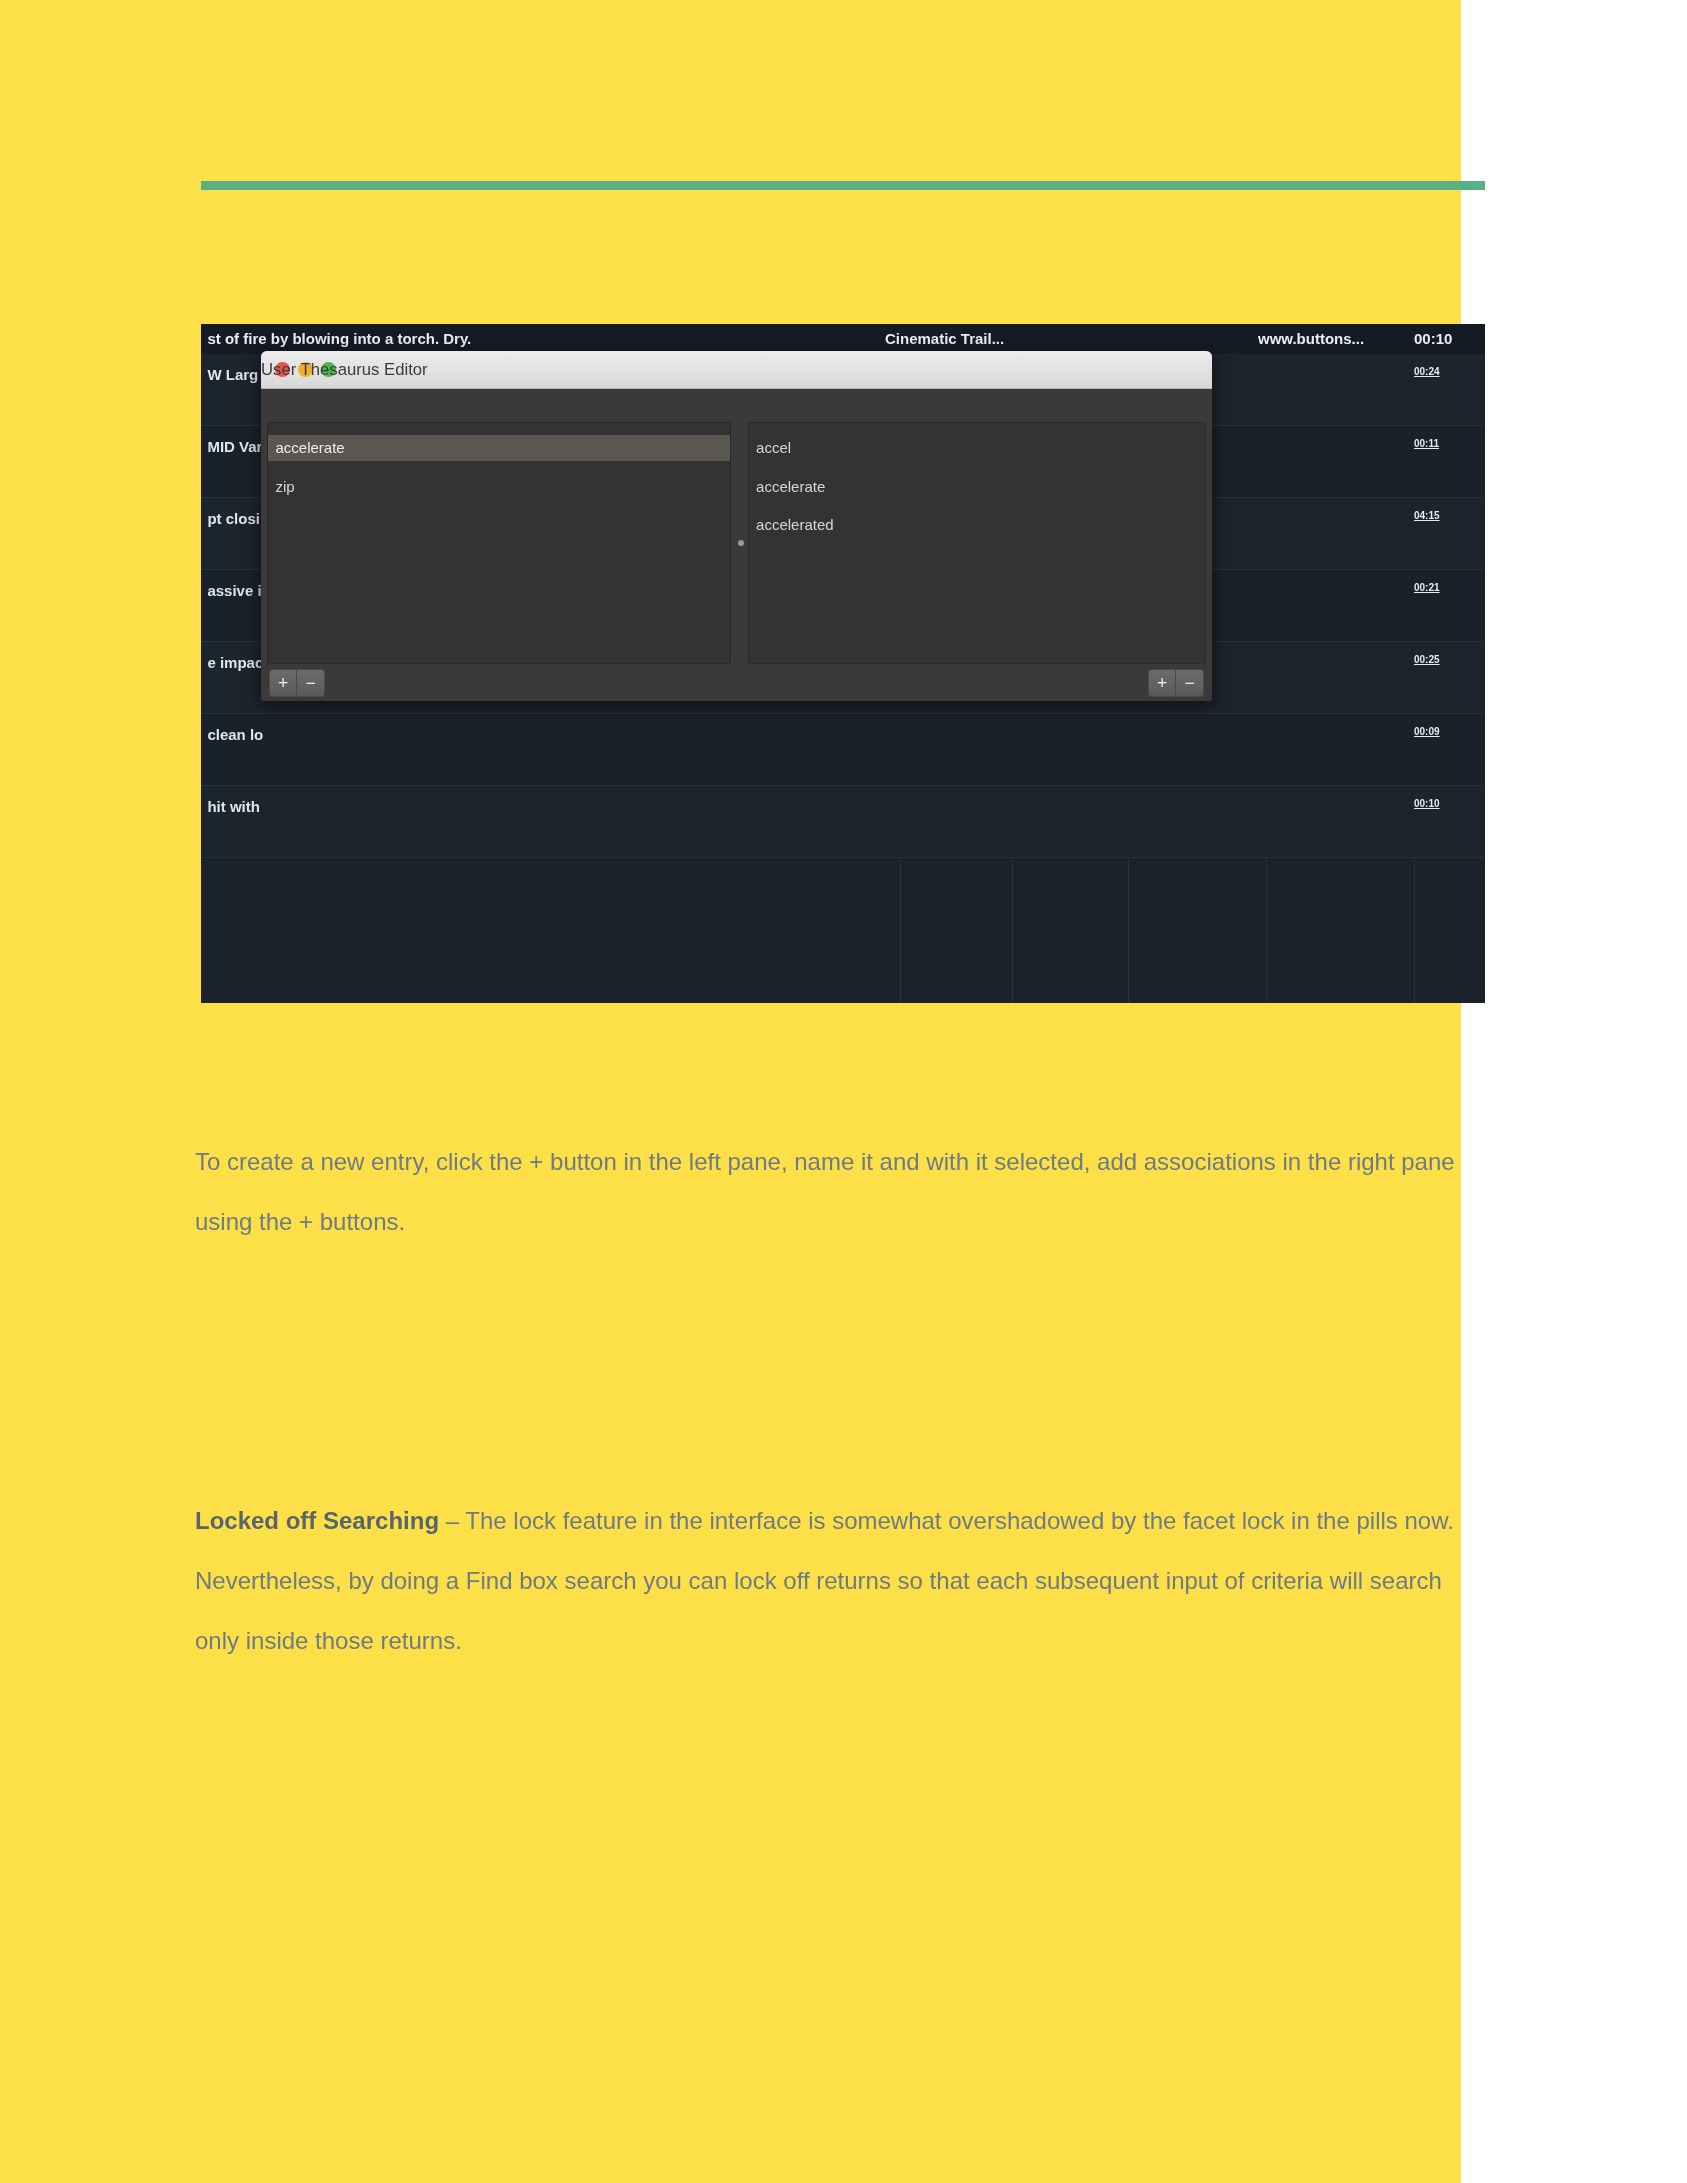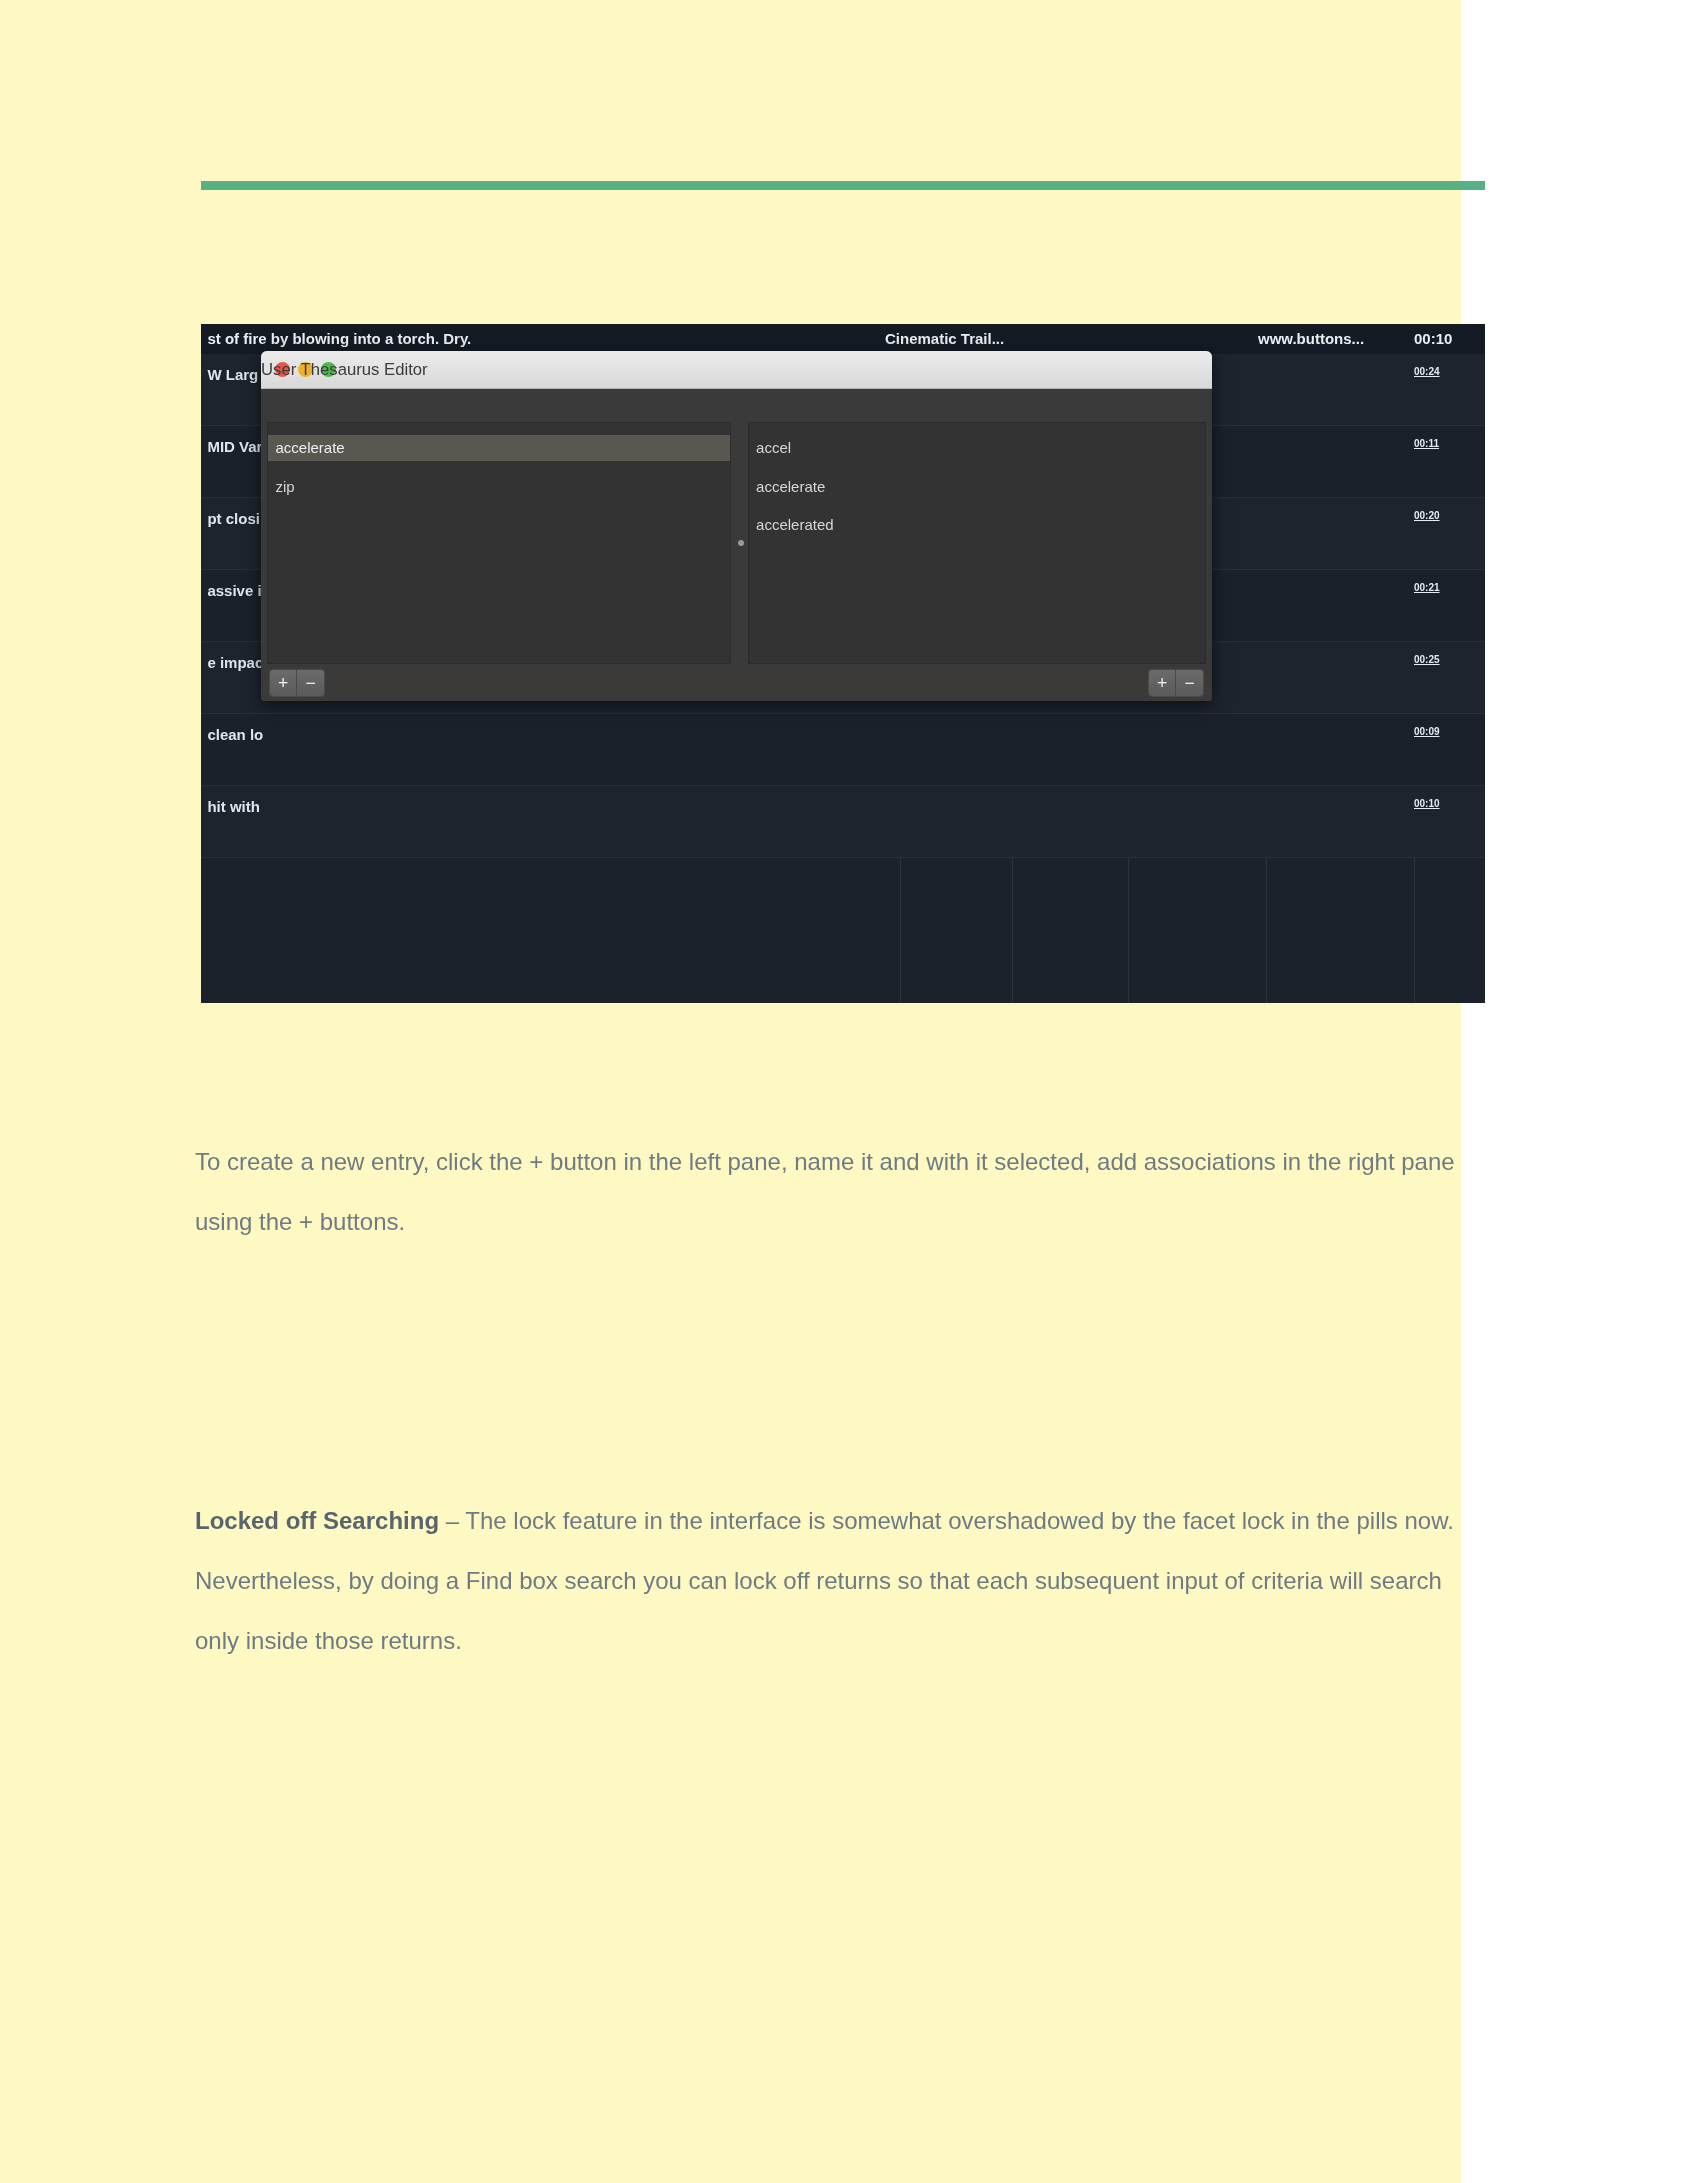--- a/index.html
+++ b/index.html
@@ -14,21 +14,21 @@
     position: relative;
     overflow: hidden;
   }
 
   
   .page {
     position: absolute;
     left: 0; top: 0;
     width: 1461px;
     height: 2183px;
-    background: #fef9c3;
+    background: #fde047;
   }
 
   
   .green-rule {
     position: absolute;
     left: 201px;
     top: 181px;
     width: 1284px;
     height: 8.7px;
     background: #57b184;
@@ -256,21 +256,21 @@
         <div class="bg-row">
           <span class="r-desc">W Larg</span>
           <span class="r-dur">00:24</span>
         </div>
         <div class="bg-row">
           <span class="r-desc">MID Var</span>
           <span class="r-dur">00:11</span>
         </div>
         <div class="bg-row">
           <span class="r-desc">pt closi</span>
-          <span class="r-dur">00:20</span>
+          <span class="r-dur">04:15</span>
         </div>
         <div class="bg-row">
           <span class="r-desc">assive i</span>
           <span class="r-dur">00:21</span>
         </div>
         <div class="bg-row">
           <span class="r-desc">e impac</span>
           <span class="r-dur">00:25</span>
         </div>
         <div class="bg-row">

